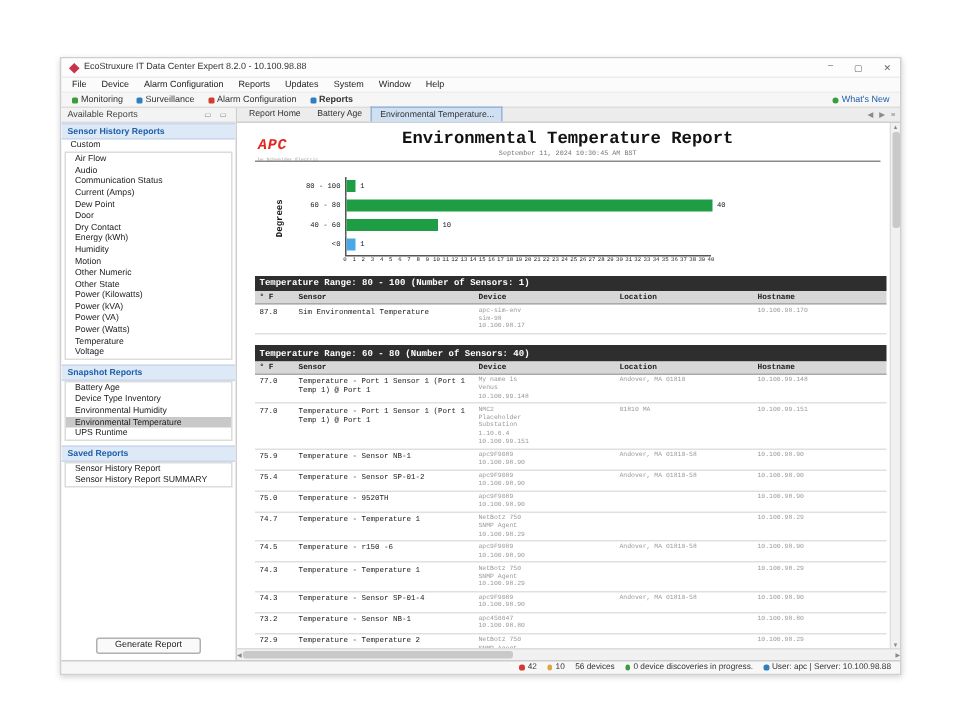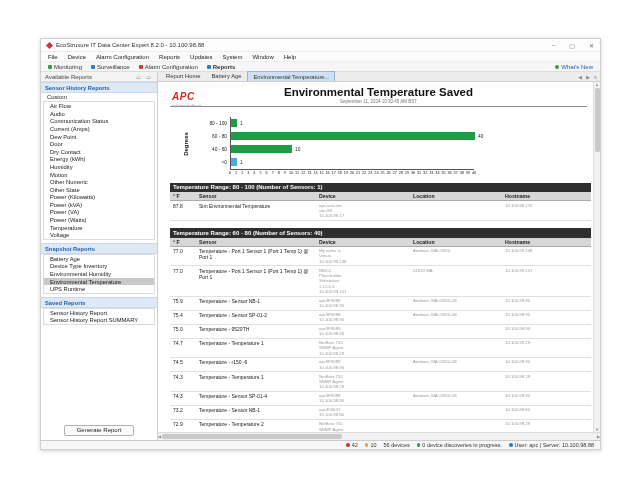--- a/index.html
+++ b/index.html
@@ -40,21 +40,21 @@
   .gen-btn { font-size:6px; font-family:"Liberation Sans",sans-serif; border:1px solid #b0b0b0; background:#fafafa;
              padding:1.5px 12px; border-radius:2px; color:#222; }
   
   .main { flex:1; display:flex; flex-direction:column; min-width:0; }
   .tabbar { height:10px; background:#ececec; border-bottom:1px solid #cfcfcf; display:flex; align-items:flex-end;
             padding:0 3px; font-size:5.8px; color:#333; flex:0 0 auto; }
   .tab { padding:1.5px 5px; margin-right:1px; }
   .tab.active { background:#cfe0f2; border:1px solid #9ab6d4; border-bottom:none; }
   .tab-icons { margin-left:auto; color:#8a8a8a; font-size:5px; display:flex; gap:4px; align-items:center; padding-bottom:1px; }
   .report-wrap { flex:1; display:flex; min-height:0; }
-  .report { flex:1; overflow:hidden; background:#fff; padding:4px 6px 14px 12px; position:relative; }
+  .report { flex:1; overflow:hidden; background:#fff; padding:4px 6px 14px 12px; position:relative;font-family:Liberation Mono, monospace; }
   .vscroll { width:7px; background:#f1f1f1; border-left:1px solid #dcdcdc; display:flex; flex-direction:column;
              align-items:center; font-size:4px; color:#888; flex:0 0 auto; }
   .v-thumb { width:5px; height:64px; background:#c9c9c9; border-radius:2px; margin-top:1px; }
   .hscroll { height:8px; background:#f1f1f1; border-top:1px solid #dcdcdc; display:flex; align-items:center;
              font-size:4px; color:#888; flex:0 0 auto; }
   .h-thumb { width:180px; height:5px; background:#c9c9c9; border-radius:2px; margin-left:1px; }
   .h-sp { flex:1; }
   
   .r-head { position:relative; text-align:center; }
   .apc-logo { position:absolute; left:2px; top:0; text-align:left; }
@@ -202,21 +202,21 @@
         </span>
       </div>
 
       <div class="report-wrap">
         <div class="report">
           <div class="r-head">
             <span class="apc-logo">
               <span class="apc-txt">APC</span>
               <span class="apc-sub">by Schneider Electric</span>
             </span>
-            <div class="r-title">Environmental Temperature Saved</div>
+            <div class="r-title">Environmental Temperature Report</div>
             <div class="r-date">September 11, 2024 10:30:45 AM BST</div>
             <hr class="r-rule">
           </div>
 
           <div class="chart" id="chart">
             <span class="degrees">Degrees</span>
             <div id="chart-rows">
                 <div class="bar-row">
                   <span class="bar-cat">80 - 100</span>
                   <span class="bar-track">

